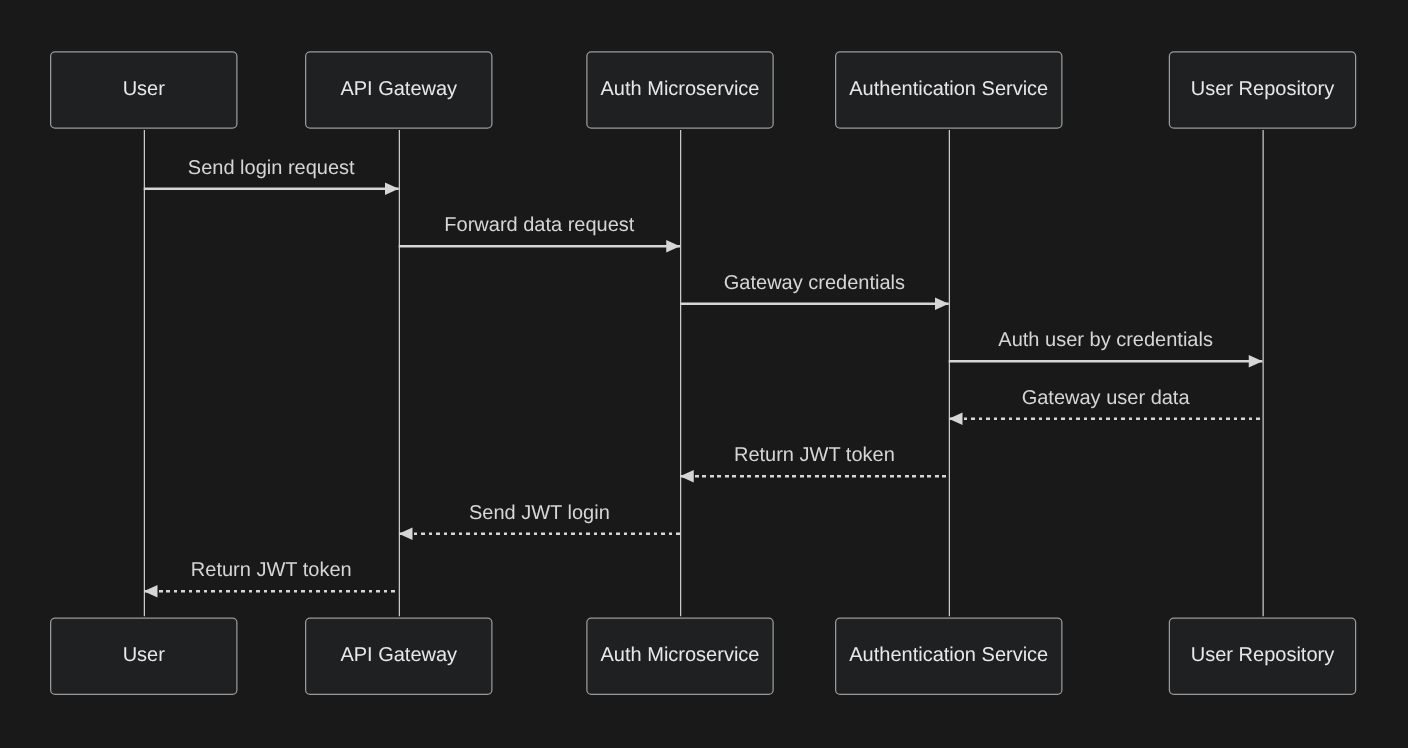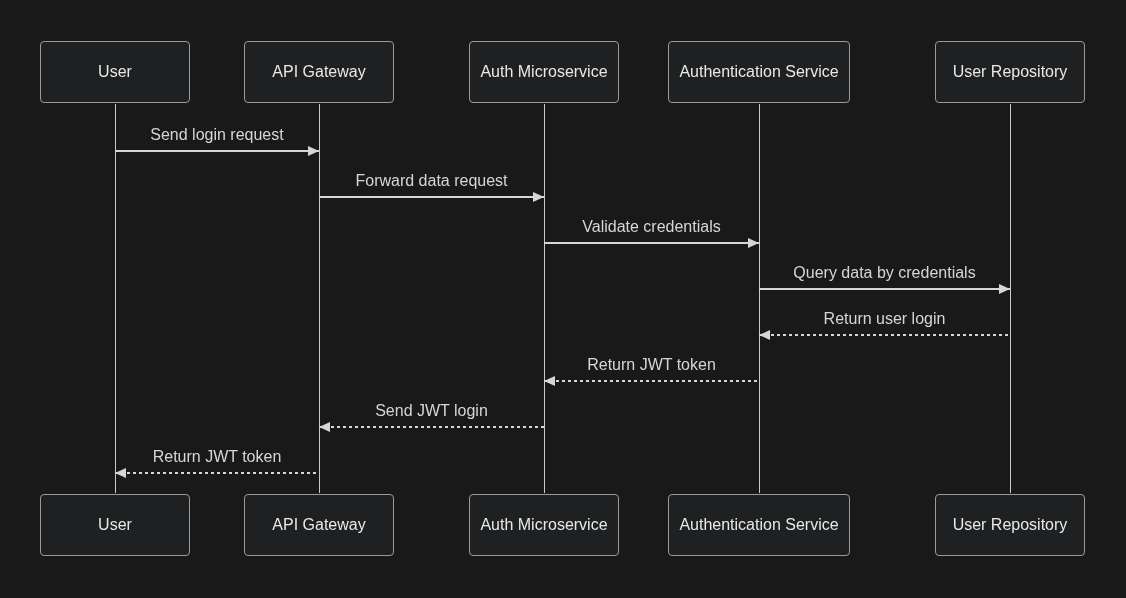--- a/index.html
+++ b/index.html
@@ -113,33 +113,33 @@
     <div class="arrowhead right"></div>
   </div>
 
   <div class="message" style="left:319px;top:196px;width:225px">
     <span class="msg-label">Forward data request</span>
     <div class="msg-line solid"></div>
     <div class="arrowhead right"></div>
   </div>
 
   <div class="message" style="left:544px;top:242px;width:215px">
-    <span class="msg-label">Validate credentials</span>
+    <span class="msg-label">Gateway credentials</span>
     <div class="msg-line solid"></div>
     <div class="arrowhead right"></div>
   </div>
 
   <div class="message" style="left:759px;top:288px;width:251px">
-    <span class="msg-label">Query data by credentials</span>
+    <span class="msg-label">Auth user by credentials</span>
     <div class="msg-line solid"></div>
     <div class="arrowhead right"></div>
   </div>
 
   <div class="message" style="left:759px;top:334px;width:251px">
-    <span class="msg-label">Return user login</span>
+    <span class="msg-label">Gateway user data</span>
     <div class="msg-line dotted"></div>
     <div class="arrowhead left"></div>
   </div>
 
   <div class="message" style="left:544px;top:380px;width:215px">
     <span class="msg-label">Return JWT token</span>
     <div class="msg-line dotted"></div>
     <div class="arrowhead left"></div>
   </div>
 

